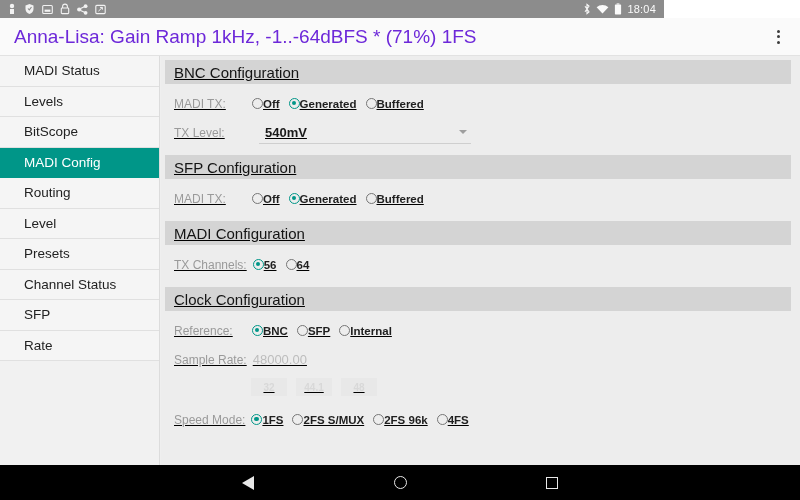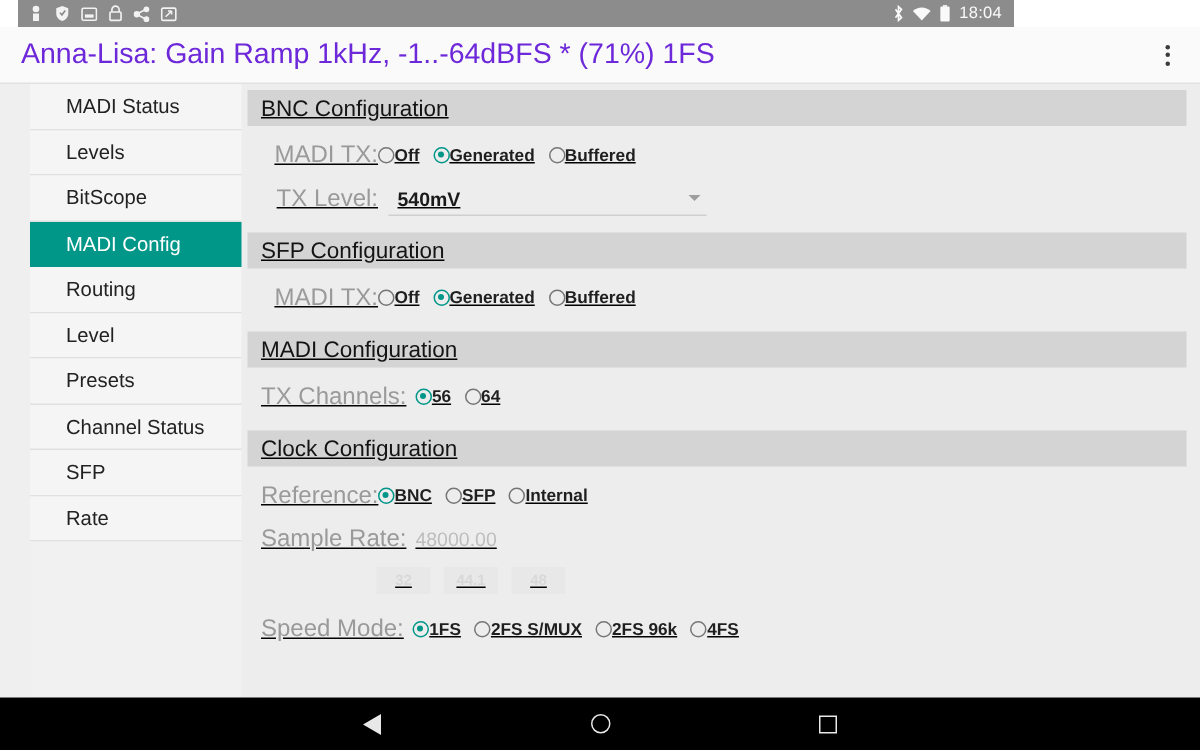--- a/index.html
+++ b/index.html
@@ -15,21 +15,21 @@
   #app {
     position: relative;
     width: 800px;
     height: 500px;
     background: #ffffff;
   }
 
   
   .statusbar {
     position: absolute;
-    top: 0; left: 12px;
+    top: 0; left: 0;
     width: 664px; height: 18px;
     background: #8c8c8c;
     display: flex;
     align-items: center;
     color: #f2f2f2;
   }
   .statusbar-left {
     display: flex;
     align-items: center;
     gap: 7px;
@@ -96,21 +96,20 @@
 
   
   .sidebar {
     position: absolute;
     top: 0; left: 0;
     width: 160px;
     height: 409px;
     background: #f1f1f1;
     border-right: 1px solid #dcdcdc;
     overflow: hidden;
-    margin-left: 20px;
   }
   .nav-item {
     height: 30.5px;
     display: flex;
     align-items: center;
     padding-left: 24px;
     font-size: 13.5px;
     color: #222222;
     border-bottom: 1px solid #e0e0e0;
     background: #f5f5f5;
@@ -151,24 +150,23 @@
   .section-header.first { margin-top: 4px; }
 
   .row {
     display: flex;
     align-items: center;
     min-height: 29px;
     padding-left: 13px;
   }
 
   .field-label {
-    font-size: 16px;
+    font-size: 12px;
     color: #9a9a9a;
     white-space: nowrap;
-    text-align: right;
   }
   .field-label.w-fixed { width: 78px; }
 
   .value-strong {
     font-size: 13px;
     color: #1a1a1a;
     font-weight: bold;
   }
   .value-muted {
     font-size: 13px;

